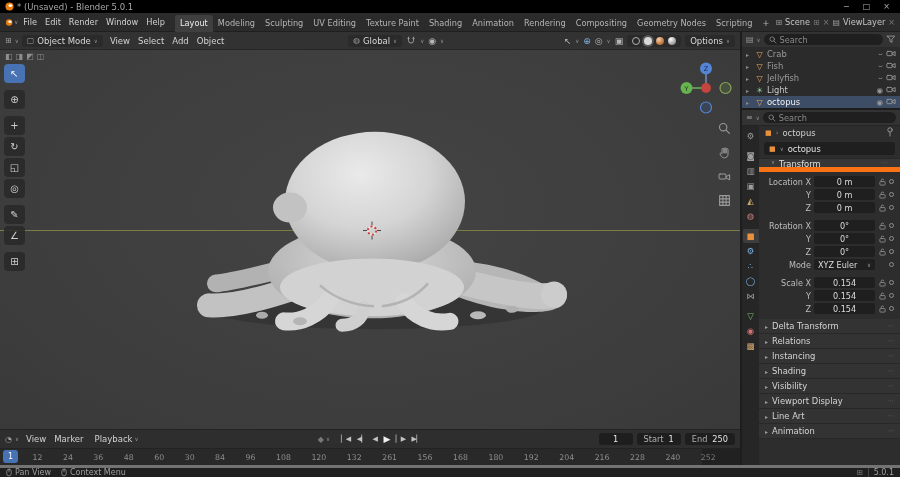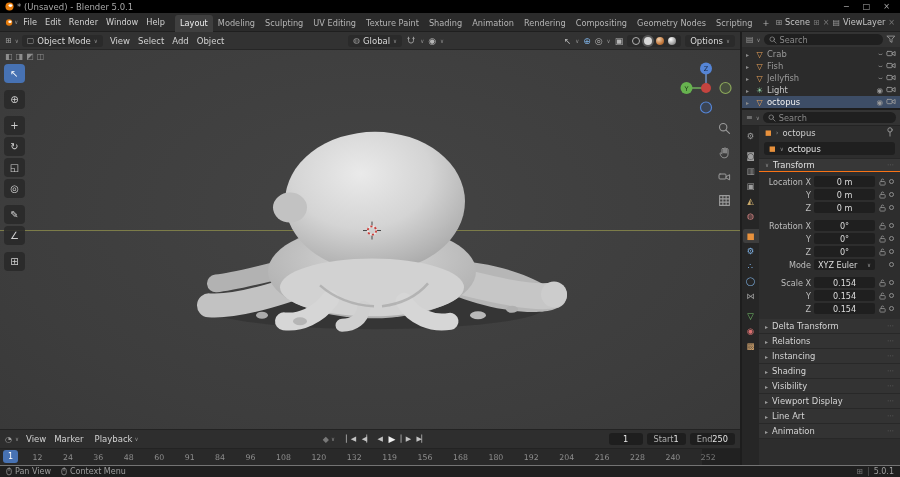--- a/index.html
+++ b/index.html
@@ -62,21 +62,21 @@
 
   
   .timeline{flex:0 0 35px;display:flex;flex-direction:column;background:#2e2e2e;border-top:1px solid #232323}
   .tl-header{height:18px;display:flex;align-items:center;padding:0 5px;gap:3px;font-size:8.5px;white-space:nowrap}
   .tl-keys{margin-left:auto;display:flex;gap:2px;align-items:center}
   .transport{display:flex;align-items:center;gap:2px;margin-left:6px}
   .tbtn{color:#c2c2c2;font-size:7px;letter-spacing:-.5px;padding:1px 2px}
   .tbtn.play{color:#f0f0f0;font-size:9px}
   .tl-right{margin-left:auto;display:flex;align-items:center;gap:4px}
   .frame-field{background:#1e1e1e;border-radius:3px;min-width:34px;text-align:center;padding:1px 6px;color:#e8e8e8;font-size:8.2px}
-  .range-field{background:#1e1e1e;border-radius:3px;padding:1px 7px;display:flex;color:#b0b0b0;font-size:8.2px}
+  .range-field{background:#1e1e1e;border-radius:3px;padding:1px 7px;display:flex;gap:5px;color:#b0b0b0;font-size:8.2px}
   .range-field b{font-weight:normal;color:#e3e3e3}
   .tl-ruler{height:17px;background:#292929;border-top:1px solid #232323;position:relative;display:flex;align-items:center}
   .ruler-nums{flex:1;display:flex;justify-content:space-between;padding:0 24px 0 7px;color:#8d8d8d;font-size:7.8px}
   .tl-ruler::after{content:"";position:absolute;right:0;top:0;bottom:0;width:38px;background:rgba(0,0,0,.18);pointer-events:none}
   .playhead{position:absolute;left:3px;top:1px;background:#4772b3;color:#fff;font-size:8px;line-height:13px;height:13px;padding:0 5px;border-radius:3px;z-index:2}
 
   
   .outliner{flex:0 0 76px;display:flex;flex-direction:column;background:#2b2b2b;border-bottom:2px solid #1d1d1d}
   .ol-header{height:15px;flex:0 0 15px;display:flex;align-items:center;gap:3px;padding:1px 4px;background:#333}
   .search{flex:1;height:11px;background:#1f1f1f;border-radius:6px;display:flex;align-items:center;gap:3px;padding:0 5px;color:#8a8a8a;font-size:8.2px}
@@ -102,38 +102,38 @@
   .ptab{width:16px;height:14px;display:flex;align-items:center;justify-content:center;font-size:8.5px;border-radius:2px 0 0 2px}
   .ptab.gap{margin-top:5px}
   .ptab.active{background:#3d3d3d}
   .p-content{flex:1;display:flex;flex-direction:column;min-width:0;background:#2d2d2d}
   .breadcrumb{height:14px;flex:0 0 14px;display:flex;align-items:center;gap:4px;padding:0 6px;font-size:8.4px;color:#cfcfcf}
   .obj-square{color:#e8913c;font-size:7px}
   .crumb-chev{color:#8a8a8a;font-size:7px}
   .bc-spacer{flex:1}
   .name-row{padding:2px 5px 3px}
   .name-field{height:13px;background:#1f1f1f;border-radius:3px;display:flex;align-items:center;gap:4px;padding:0 5px;color:#e2e2e2;font-size:8.4px}
-  .panel-header{height:14px;flex:0 0 14px;display:flex;align-items:center;gap:4px;padding:0 6px;background:#373737;border-top:1px solid #272727;border-bottom:1px solid #f97316;color:#e0e0e0;font-size:8.4px}
+  .panel-header{height:14px;flex:0 0 14px;display:flex;gap:4px;padding:0 12px;background:#373737;border-top:1px solid #272727;border-bottom:5px solid #f97316;color:#e0e0e0;font-size:8.4px}
   .grip{margin-left:auto;color:#6a6a6a;font-size:7px}
   .transform-body{padding:4px 6px 5px;display:flex;flex-direction:column;gap:2px;flex:0 0 auto}
   .trow{display:flex;align-items:center;gap:3px;height:11px;flex:0 0 11px}
   .trow.gap{margin-bottom:5px}
   .tlabel{flex:0 0 46px;text-align:right;color:#bdbdbd;font-size:8.1px;white-space:nowrap}
   .tfield{flex:1;height:11px;background:#1f1f1f;border-radius:2px;display:flex;align-items:center;justify-content:center;color:#dcdcdc;font-size:8.1px;min-width:0}
   .tfield.ddf{justify-content:space-between;padding:0 4px}
   .fcaret{color:#9a9a9a;font-size:5.5px}
   .lockcol{flex:0 0 8px;display:flex;justify-content:center}
   .locksvg{width:7px;height:8px;stroke:#8f8f8f;fill:none;stroke-width:1}
   .dot{flex:0 0 5px;width:5px;height:5px;border:1px solid #8f8f8f;border-radius:50%}
   .sections{flex:1;display:flex;flex-direction:column;overflow:hidden}
   .section{height:15px;flex:0 0 15px;display:flex;align-items:center;gap:4px;padding:0 6px;background:#333;border-bottom:1px solid #282828;color:#d5d5d5;font-size:8.4px}
   .section .chev{color:#9a9a9a;font-size:6px}
 
   
-  .statusbar{height:12px;flex:0 0 12px;background:#1f1f1f;border-top:1px solid #737373;display:flex;align-items:center;gap:10px;padding:0 6px;font-size:8px;color:#9f9f9f}
+  .statusbar{height:12px;flex:0 0 12px;background:#1f1f1f;border-top:3px solid #737373;display:flex;align-items:center;gap:10px;padding:0 6px;font-size:8px;color:#9f9f9f}
   .sb-item{display:flex;align-items:center;gap:3px}
   .sb-item svg{width:6px;height:9px}
   .sb-right{margin-left:auto;display:flex;align-items:center;gap:4px}
   .sb-sep{color:#5a5a5a}
 </style>
 </head>
 <body>
 
 <div class="app">
 
@@ -414,27 +414,27 @@
         <div class="tl-ruler">
           <span class="playhead">1</span>
           <div class="ruler-nums">
 
           <span class="rnum">1</span>
               <span class="rnum">12</span>
               <span class="rnum">24</span>
               <span class="rnum">36</span>
               <span class="rnum">48</span>
               <span class="rnum">60</span>
-              <span class="rnum">91</span>
+              <span class="rnum">30</span>
               <span class="rnum">84</span>
               <span class="rnum">96</span>
               <span class="rnum">108</span>
               <span class="rnum">120</span>
               <span class="rnum">132</span>
-              <span class="rnum">119</span>
+              <span class="rnum">261</span>
               <span class="rnum">156</span>
               <span class="rnum">168</span>
               <span class="rnum">180</span>
               <span class="rnum">192</span>
               <span class="rnum">204</span>
               <span class="rnum">216</span>
               <span class="rnum">228</span>
               <span class="rnum">240</span>
               <span class="rnum">252</span>
             </div>

